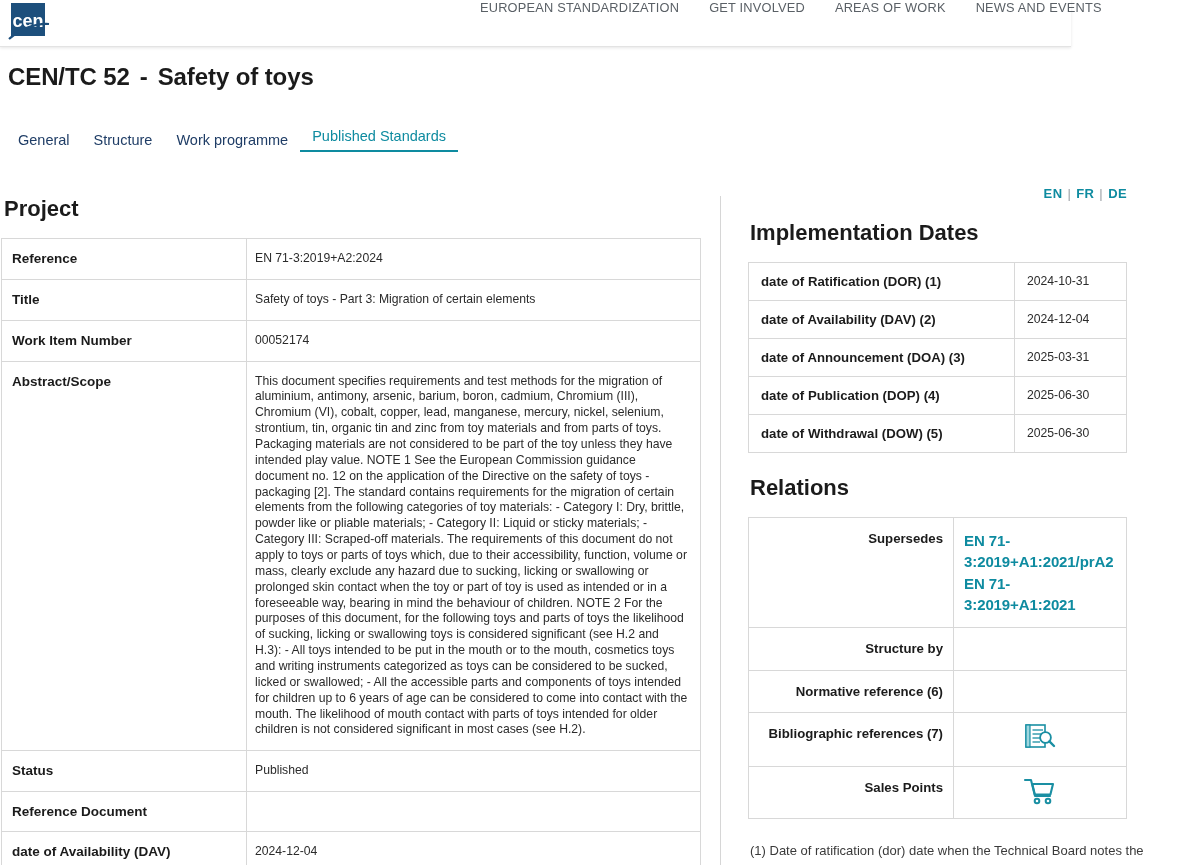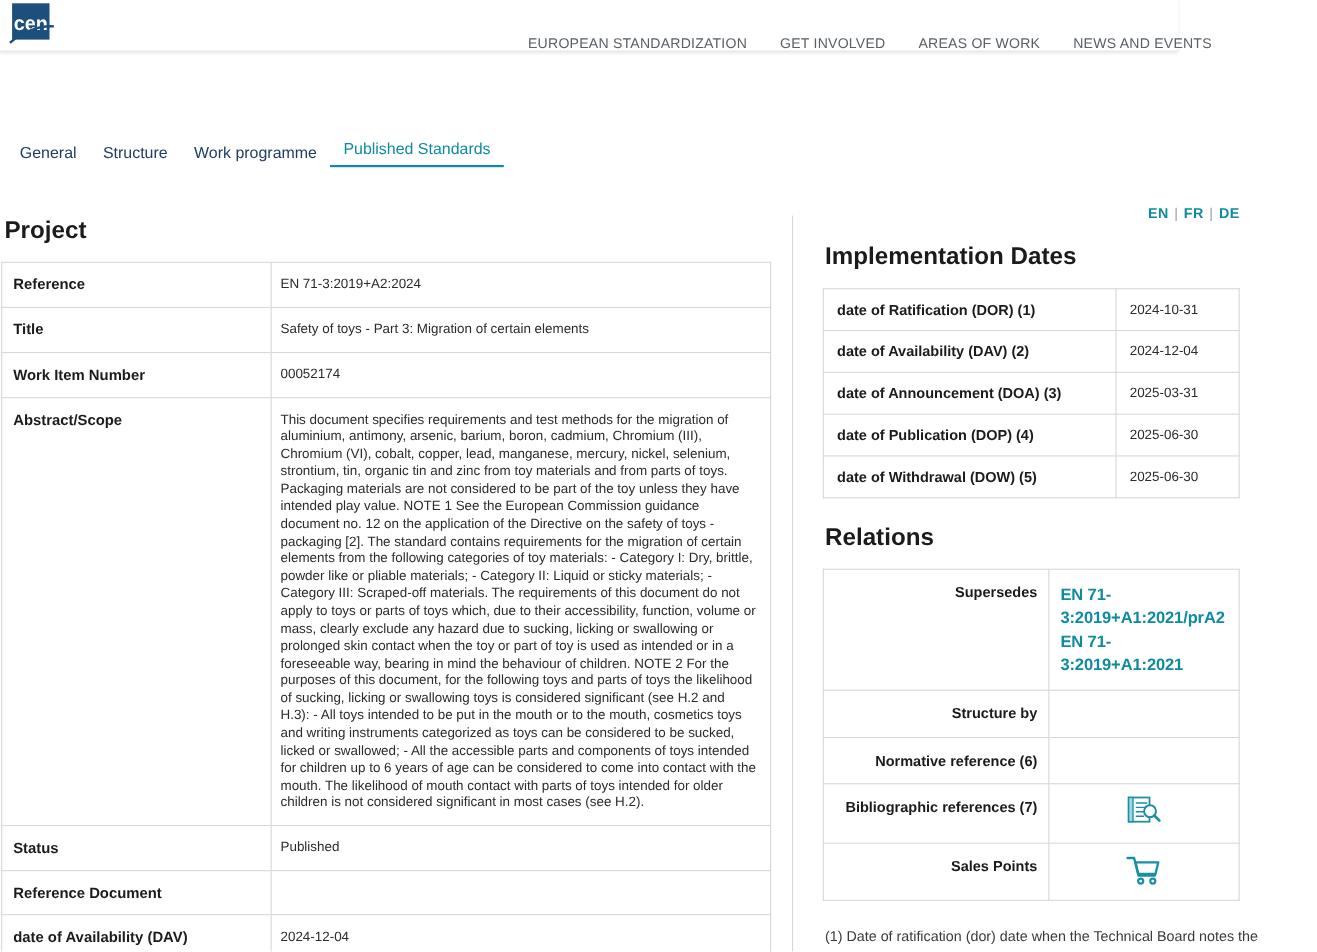--- a/index.html
+++ b/index.html
@@ -28,21 +28,21 @@
   .scroll-remnant-box {
     position: absolute; top: -14px; left: 208px; width: 280px; height: 20px;
     background: #ffffff; border: 1px solid #e6e6e6; border-radius: 10px; z-index: 1;
   }
 
   .logo {
     position: absolute; top: 2px; left: 8px; width: 42px; height: 40px; z-index: 3;
   }
   .nav {
     position: absolute; top: 0; left: 480px; height: 47px;
-    display: flex; align-items: flex-end; gap: 30px; z-index: 3;
+    display: flex; align-items: flex-start; gap: 30px; z-index: 3;
   }
   .nav-item {
     font-size: 12.8px; letter-spacing: .2px; color: #5a6066;
     text-decoration: none; white-space: nowrap;
     font-family: "Liberation Sans", sans-serif;
   }
 
   
   .page-title {
     position: absolute; top: 47px; left: 8px;
@@ -157,20 +157,23 @@
       </svg>
     </div>
     <div class="nav">
       <a class="nav-item" href="#">EUROPEAN STANDARDIZATION</a>
       <a class="nav-item" href="#">GET INVOLVED</a>
       <a class="nav-item" href="#">AREAS OF WORK</a>
       <a class="nav-item" href="#">NEWS AND EVENTS</a>
     </div>
   </div>
 
+  <h1 class="page-title">
+    <span>CEN/TC 52</span><span class="sep">-</span><span>Safety of toys</span>
+  </h1>
 
   <div class="tabs">
     <a class="tab" href="#">General</a>
     <a class="tab" href="#">Structure</a>
     <a class="tab" href="#">Work programme</a>
     <a class="tab active" href="#">Published Standards</a>
   </div>
 
   <div class="divider"></div>
 

